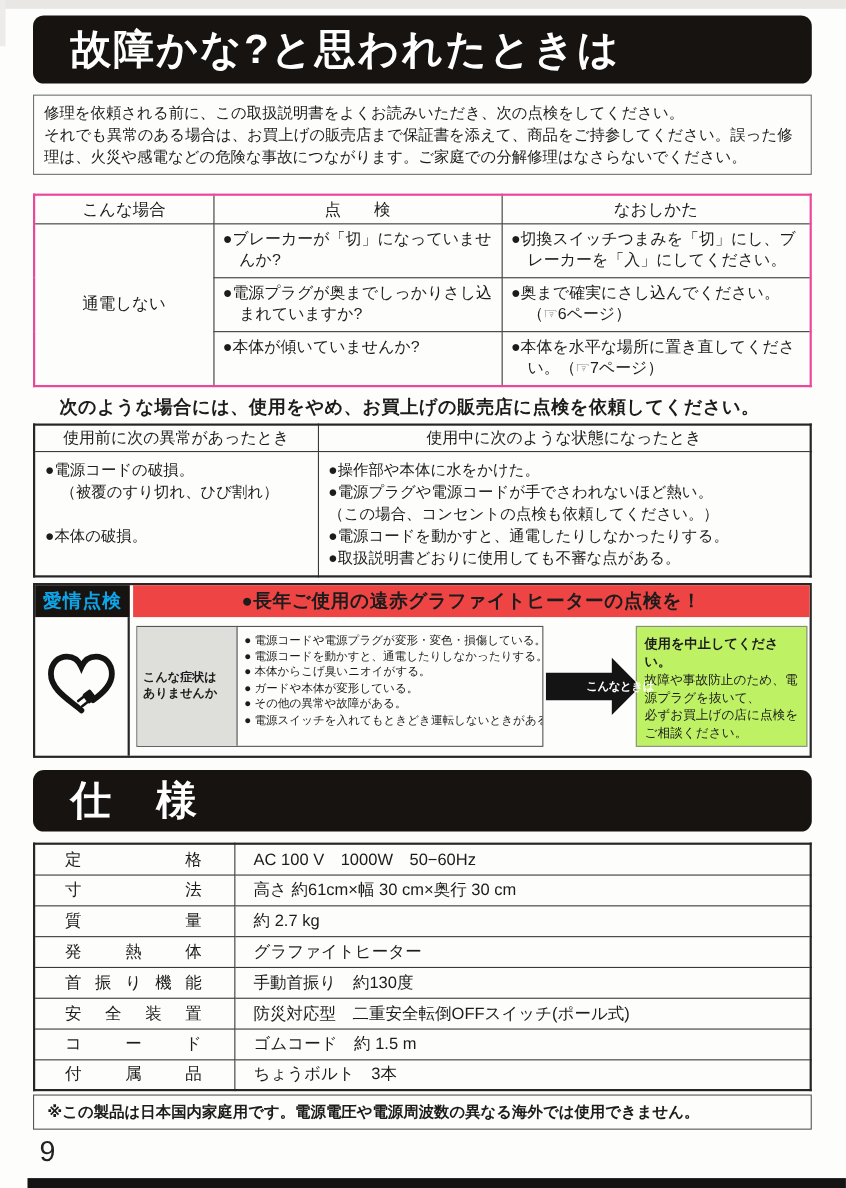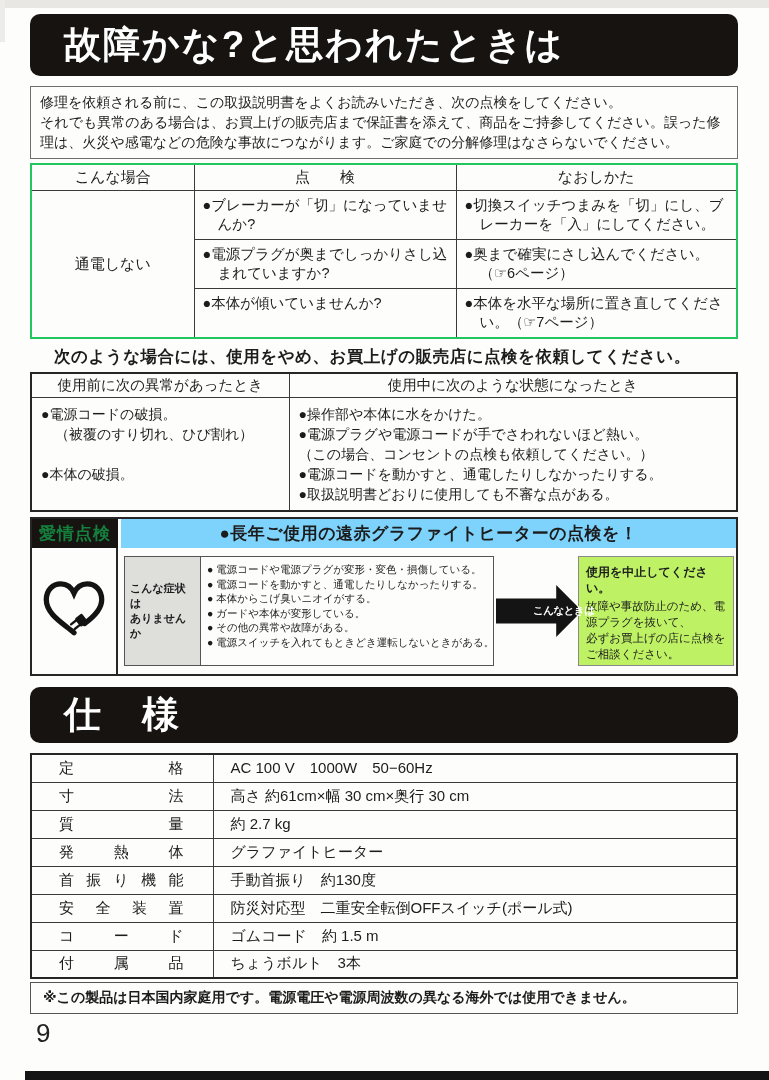--- a/index.html
+++ b/index.html
@@ -16,46 +16,46 @@
   .content { position:absolute; left:30px; top:14px; width:708px; }
 
   .title-bar {
     background:#171310; color:#fff; font-weight:bold; font-size:37px;
     height:62px; line-height:62px; padding-left:34px; letter-spacing:2px;border-radius:10px;
   }
 
   .intro-box { margin-top:10px; border:1px solid #6f6f6f; padding:5px 9px 6px; font-size:14px; line-height:20px; }
 
   table { border-collapse:collapse; width:100%; }
-  .t1 { margin-top:4px; font-size:14.5px; border:2px solid #22c55e; }
+  .t1 { margin-top:17px; font-size:14.5px; border:2px solid #ec4899; }
   .t1 th { border:1px solid #3a3a3a; height:26px; font-weight:normal; font-size:15px; text-align:center; }
   .t1 td { border:1px solid #3a3a3a; padding:5px 8px; vertical-align:top; line-height:19px; }
   .t1 td.case { text-align:center; vertical-align:middle; font-size:15px; padding:0; }
 
   .hang { padding-left:15px; text-indent:-15px; }
 
   .mid-note { margin:7px 0 4px 24px; font-weight:bold; font-size:16.5px; letter-spacing:0.5px; }
 
   .t2 { font-size:14px; border:2px solid #262626; }
   .t2 th { border:1px solid #3a3a3a; height:25px; font-weight:normal; font-size:14.5px; text-align:center; }
   .t2 td { border:1px solid #3a3a3a; padding:6px 9px; vertical-align:top; line-height:20px;margin-top:36px; }
   .indent1 { padding-left:14px; }
   .gap-top { margin-top:20px; }
 
   .aijou { margin-top:5px; border:2px solid #262626; }
   .aijou-header { display:flex; height:29px; }
-  .aijou-title { width:86px; background:#171310; color:#15803d; font-weight:bold; font-size:17px;
+  .aijou-title { width:86px; background:#171310; color:#0ea5e9; font-weight:bold; font-size:17px;
     display:flex; align-items:center; justify-content:center; letter-spacing:1px; }
-  .aijou-headline { flex:1; background:#7dd3fc; margin-left:3px; font-weight:bold; font-size:17px;
+  .aijou-headline { flex:1; background:#ef4444; margin-left:3px; font-weight:bold; font-size:17px;
     display:flex; align-items:center; justify-content:center; letter-spacing:0.5px; }
   .aijou-body { display:flex; height:126px; }
   .heart-cell { width:86px; border-right:2px solid #262626; display:flex; align-items:center; justify-content:center; }
   .aijou-main { flex:1; position:relative; }
   .symptom-box { position:absolute; left:6px; top:8px; height:110px; width:370px; border:1px solid #555; display:flex; }
-  .symptom-label { width:76px; background:#dededb; border-right:1px solid #555; display:flex; flex-direction:column;
+  .symptom-label { width:91px; background:#dededb; border-right:1px solid #555; display:flex; flex-direction:column;
     justify-content:center; padding:0 5px; font-size:11px; font-weight:600; line-height:15px; }
   .symptom-list { flex:1; padding:5px 0 0 6px; font-size:10.5px; line-height:14.5px; white-space:nowrap; overflow:hidden; }
   .arrow-wrap { position:absolute; left:378px; top:37px; width:86px; height:52px; }
   .arrow-shape { position:absolute; inset:0; background:#141414;
     clip-path:polygon(0 26%, 70% 26%, 70% 0, 100% 50%, 70% 100%, 70% 74%, 0 74%); }
   .arrow-label { position:absolute; left:20px; top:50%; transform:translateY(-50%);
     color:#fff; font-weight:bold; font-size:10.5px; letter-spacing:-0.5px; white-space:nowrap; z-index:1;margin-left:17px; }
   .action-box { position:absolute; right:2px; top:8px; height:110px; width:156px; background:#bef264;
     border:1px solid #8a8a8a; padding:7px 7px; font-size:11.5px; line-height:16px; }
   .action-title { font-weight:bold; font-size:12px; margin-bottom:2px; }

